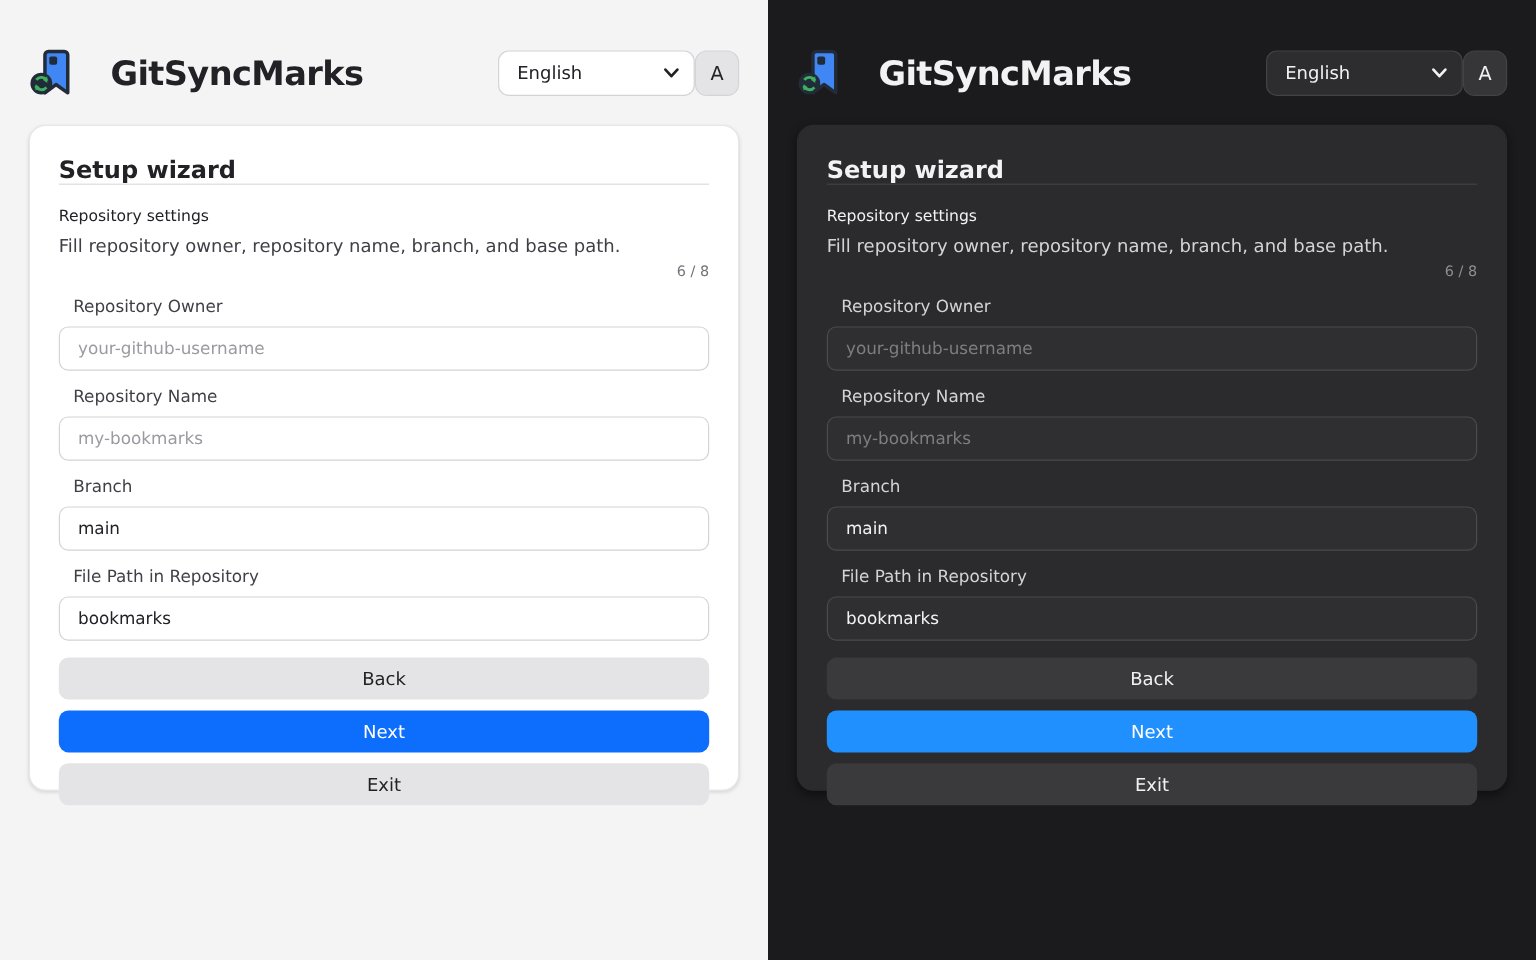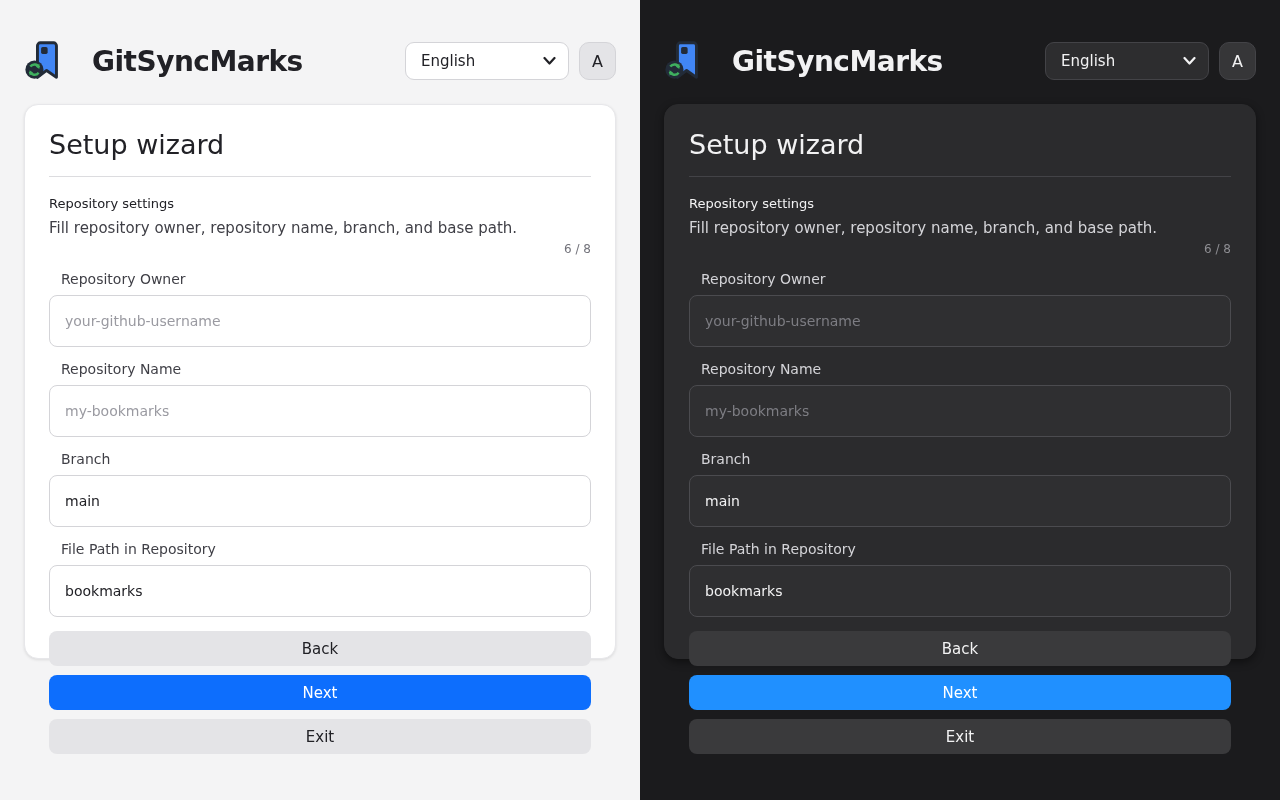--- a/index.html
+++ b/index.html
@@ -24,21 +24,21 @@
     --control-bg:#2d2d2f; --control-border:#434347; --avatar-bg:#363638;
     --card-shadow: 0 3px 8px rgba(0,0,0,0.45);
   }
 
   .topbar { display:flex; align-items:center; justify-content:space-between;
             padding: 38px 24px 20px 24px; }
   .brand { display:flex; align-items:center; gap:28px; }
   .logo { display:inline-flex; width:40px; height:46px; }
   .app-title { font-size:28px; font-weight:bold; color:var(--text); letter-spacing:-0.5px; }
 
-  .controls { display:flex; align-items:center; gap:10px; }
+  .controls { display:flex; align-items:center; }
   .select-wrap { position:relative; }
   .lang-select {
     -webkit-appearance:none; appearance:none;
     width:164px; height:38px; padding:0 34px 0 15px;
     font-family:inherit; font-size:15px; color:var(--text);
     background:var(--control-bg); border:1px solid var(--control-border);
     border-radius:9px; outline:none;
   }
   .chevron { position:absolute; right:13px; top:50%; transform:translateY(-50%);
              color:var(--text); pointer-events:none; display:inline-flex; }
@@ -46,30 +46,30 @@
     width:37px; height:38px; border:1px solid var(--control-border);
     border-radius:10px; background:var(--avatar-bg); color:var(--text);
     font-family:inherit; font-size:16px; cursor:pointer;
   }
 
   .card {
     margin:0 24px; height:555px; padding:24px;
     background:var(--card); border:1px solid var(--card-border);
     border-radius:14px; box-shadow:var(--card-shadow);
   }
-  .wizard-title { font-size:27px; font-weight:normal; color:var(--text); margin-bottom:16px; }
+  .wizard-title { font-size:20px; font-weight:bold; color:var(--text); }
   .divider { border:none; border-top:1px solid var(--divider); margin-bottom:18px; }
   .step-heading { font-size:13px; font-weight:normal; color:var(--text); line-height:18px; }
   .step-desc { font-size:15px; color:var(--desc); line-height:22px; margin-top:4px; }
   .progress { font-size:12px; color:var(--muted); text-align:right; line-height:16px; margin-top:2px; }
 
   .field-label { display:block; font-size:14px; color:var(--desc); line-height:20px;
                  margin:12px 0 6px 12px; }
   .text-input {
-    display:block; width:100%; height:52px; padding:0 15px;
+    display:block; width:100%; height:37px; padding:0 15px;
     font-family:inherit; font-size:14px; color:var(--text);
     background:var(--input-bg); border:1px solid var(--input-border);
     border-radius:8px; outline:none;
   }
   .text-input::placeholder { color:var(--placeholder); }
 
   .btn-row { display:flex; gap:9px; margin-top:14px;flex-direction:column; }
   .btn {
     height:35px; padding:0 17px; font-family:inherit; font-size:15px;
     border:none; border-radius:8px; cursor:pointer;

